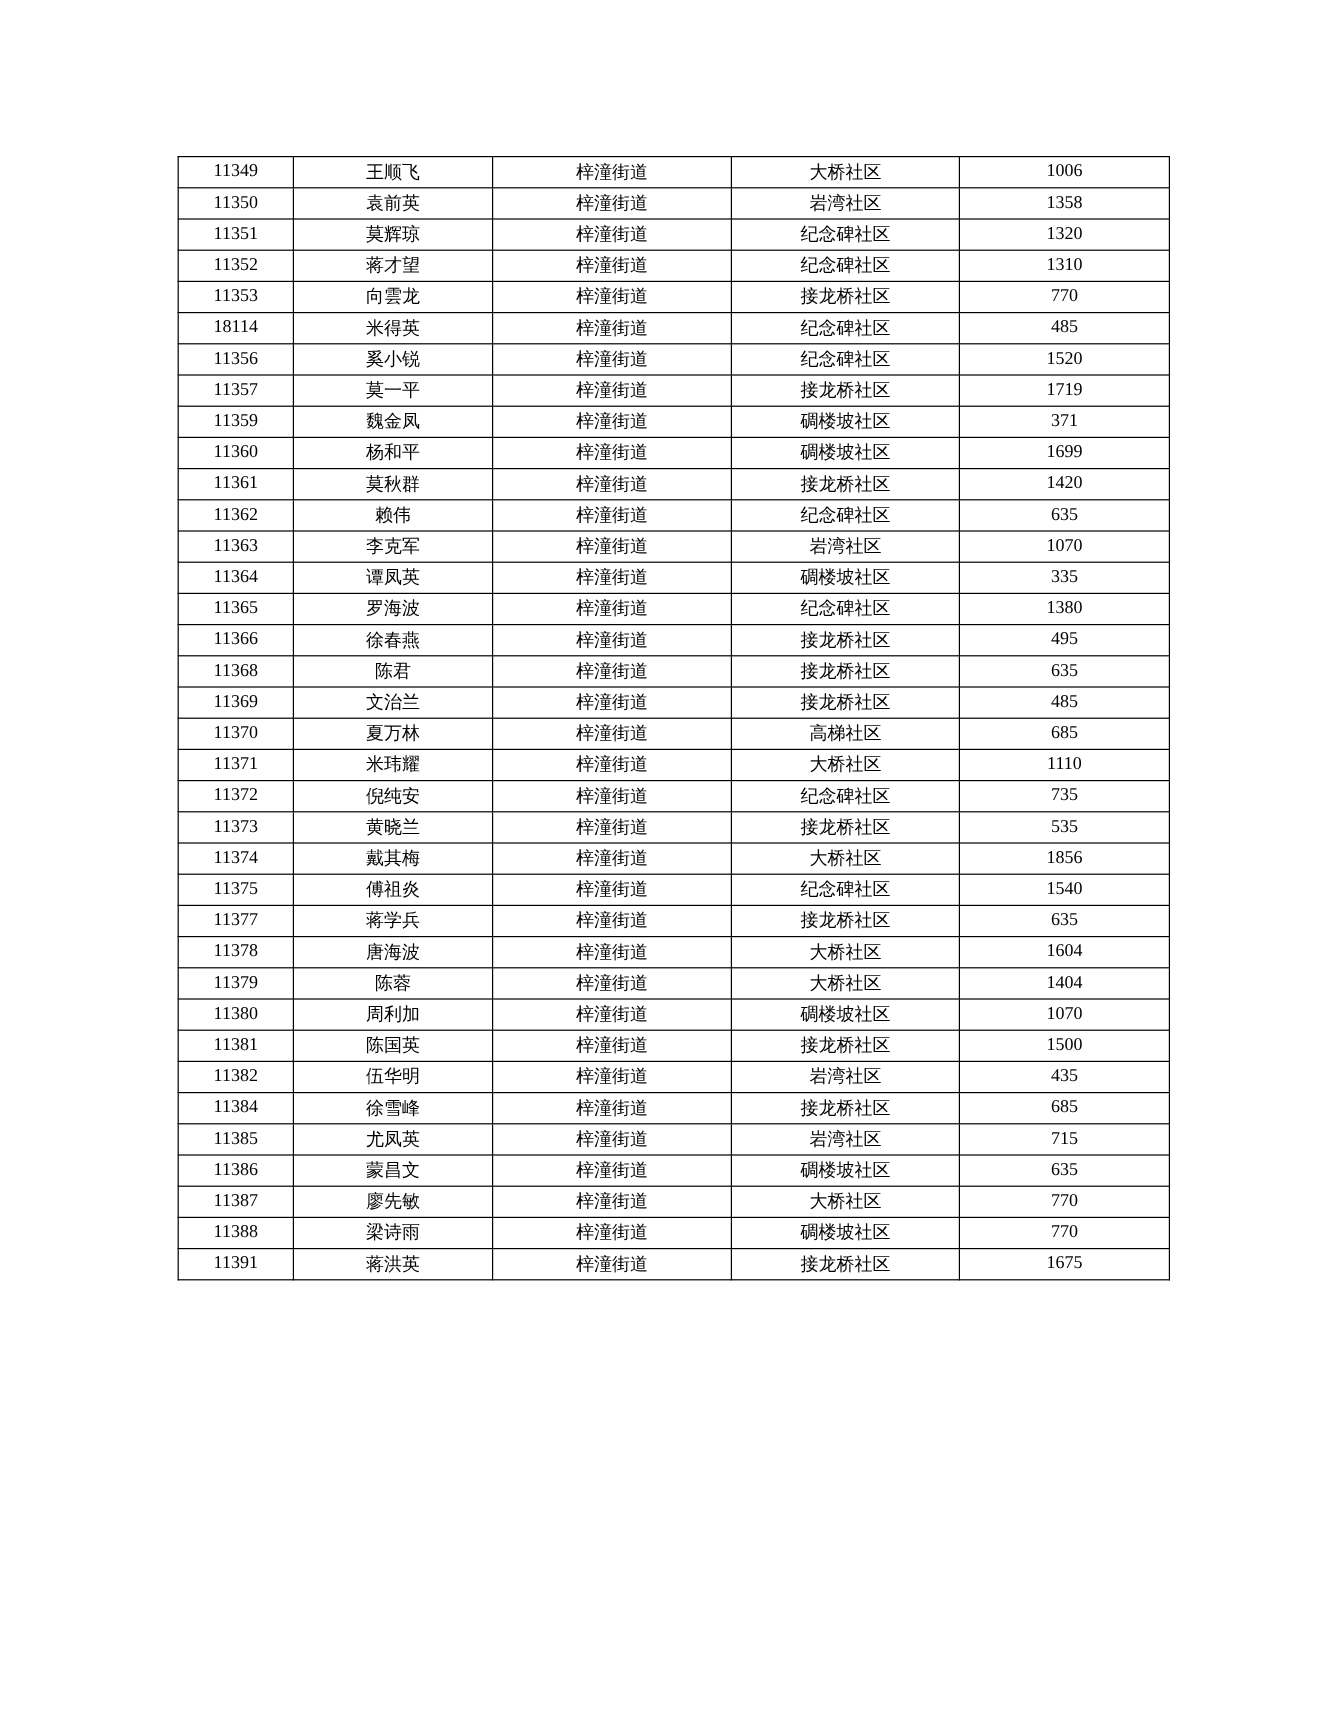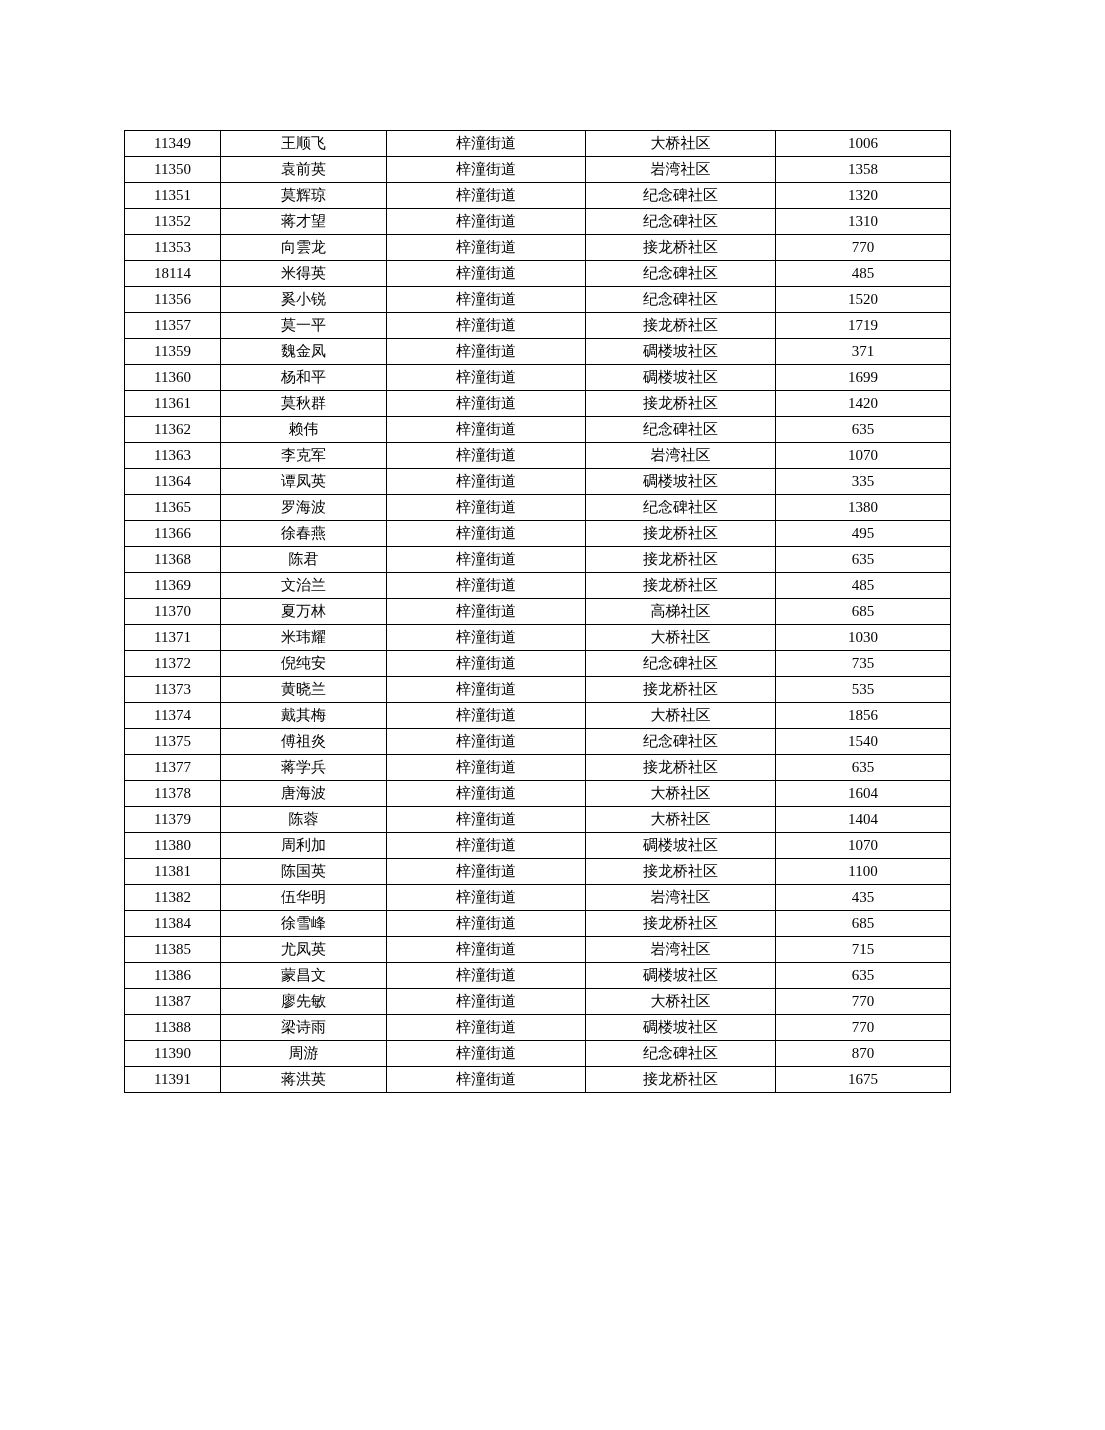--- a/index.html
+++ b/index.html
@@ -11,21 +11,21 @@
   }
   .page {
     position: relative;
     width: 1105px;
     height: 1430px;
     background: #ffffff;
     overflow: hidden;
   }
   table.records {
     position: absolute;
-    left: 124px;
+    left: 148px;
     top: 130px;
     border-collapse: collapse;
     table-layout: fixed;
     width: 826px;
   }
   table.records td {
     border: 1px solid #000000;
     height: 26px;
     padding: 0 2px;
     text-align: center;
@@ -185,21 +185,21 @@
           <td>夏万林</td>
           <td>梓潼街道</td>
           <td>高梯社区</td>
           <td>685</td>
         </tr>
         <tr>
           <td>11371</td>
           <td>米玮耀</td>
           <td>梓潼街道</td>
           <td>大桥社区</td>
-          <td>1030</td>
+          <td>1110</td>
         </tr>
         <tr>
           <td>11372</td>
           <td>倪纯安</td>
           <td>梓潼街道</td>
           <td>纪念碑社区</td>
           <td>735</td>
         </tr>
         <tr>
           <td>11373</td>
@@ -248,21 +248,21 @@
           <td>周利加</td>
           <td>梓潼街道</td>
           <td>碉楼坡社区</td>
           <td>1070</td>
         </tr>
         <tr>
           <td>11381</td>
           <td>陈国英</td>
           <td>梓潼街道</td>
           <td>接龙桥社区</td>
-          <td>1100</td>
+          <td>1500</td>
         </tr>
         <tr>
           <td>11382</td>
           <td>伍华明</td>
           <td>梓潼街道</td>
           <td>岩湾社区</td>
           <td>435</td>
         </tr>
         <tr>
           <td>11384</td>
@@ -291,27 +291,20 @@
           <td>梓潼街道</td>
           <td>大桥社区</td>
           <td>770</td>
         </tr>
         <tr>
           <td>11388</td>
           <td>梁诗雨</td>
           <td>梓潼街道</td>
           <td>碉楼坡社区</td>
           <td>770</td>
-        </tr>
-        <tr>
-          <td>11390</td>
-          <td>周游</td>
-          <td>梓潼街道</td>
-          <td>纪念碑社区</td>
-          <td>870</td>
         </tr>
         <tr>
           <td>11391</td>
           <td>蒋洪英</td>
           <td>梓潼街道</td>
           <td>接龙桥社区</td>
           <td>1675</td>
         </tr>
       </tbody>
   </table>

